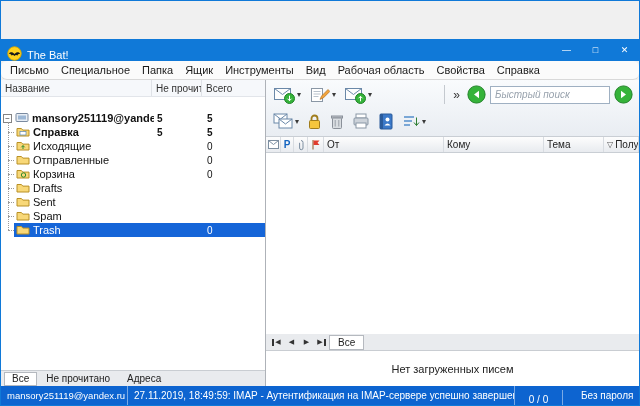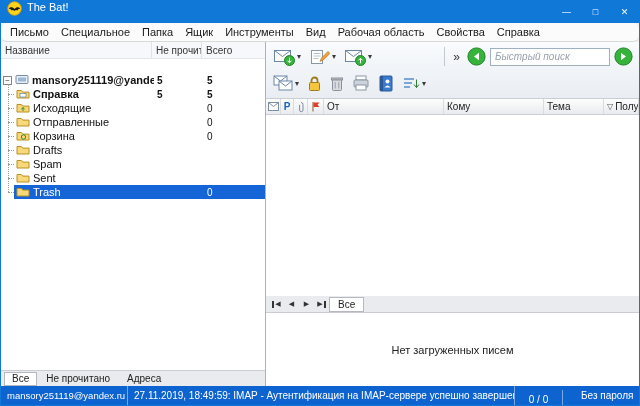--- a/index.html
+++ b/index.html
@@ -1,20 +1,20 @@
 <!DOCTYPE html>
 <html style="--titlebar: #1079d8; --statusbar: #0d64d0; --selection: #1565d8; --search-button: #35b33a;"><head>
 <meta charset="utf-8">
 <style>
   *{margin:0;padding:0;box-sizing:border-box;}
   body{font-family:"Liberation Sans","DejaVu Sans",sans-serif;background:#ffffff;}
   .window{width:640px;height:406px;border:1px solid var(--titlebar,#1079d8);display:flex;flex-direction:column;overflow:hidden;background:#f0f0f0;}
 
   
-  .titlebar{flex:0 0 22px;background:var(--titlebar,#1079d8);color:#fff;display:flex;align-items:flex-start;font-size:11px;}
+  .titlebar{flex:0 0 22px;background:var(--titlebar,#1079d8);color:#fff;display:flex;align-items:flex-end;font-size:11px;margin-top:38px;}
   .app-icon{margin:0 5px 0 6px;display:flex;}
   .win-controls{margin-left:auto;display:flex;height:100%;}
   .wbtn{width:29px;display:flex;align-items:center;justify-content:center;font-size:9px;color:#fff;}
 
   
   .menubar{flex:0 0 19px;background:#fbfbfb;border-bottom:1px solid #d9d9d9;display:flex;align-items:center;font-size:11px;color:#1a1a1a;padding-left:3px;border-radius:6px;}
   .menu-item{padding:2px 6px;white-space:nowrap;}
 
   .main{flex:1;display:flex;min-height:0;}
 
@@ -186,31 +186,31 @@
               <span>Drafts</span>
             </span>
             <span class="num"></span>
             <span class="num"></span>
           </div>
           <div class="trow">
             <span class="fname">
               <span><svg width="14" height="11">
                     <path d="M1 2.5 h4.4 l1.4 1.6 H13 V10 H1 Z" fill="#f8d878" stroke="#b99025"></path>
                   </svg></span>
+              <span>Sent</span>
+            </span>
+            <span class="num"></span>
+            <span class="num"></span>
+          </div>
+          <div class="trow">
+            <span class="fname">
+              <span><svg width="14" height="11">
+                    <path d="M1 2.5 h4.4 l1.4 1.6 H13 V10 H1 Z" fill="#f8d878" stroke="#b99025"></path>
+                  </svg></span>
               <span>Spam</span>
-            </span>
-            <span class="num"></span>
-            <span class="num"></span>
-          </div>
-          <div class="trow">
-            <span class="fname">
-              <span><svg width="14" height="11">
-                    <path d="M1 2.5 h4.4 l1.4 1.6 H13 V10 H1 Z" fill="#f8d878" stroke="#b99025"></path>
-                  </svg></span>
-              <span>Sent</span>
             </span>
             <span class="num"></span>
             <span class="num"></span>
           </div>
           <div class="trow selected">
             <span class="fname">
               <span><svg width="14" height="11">
                     <path d="M1 2.5 h4.4 l1.4 1.6 H13 V10 H1 Z" fill="#f8d878" stroke="#b99025"></path>
                   </svg></span>
               <span>Trash</span>

